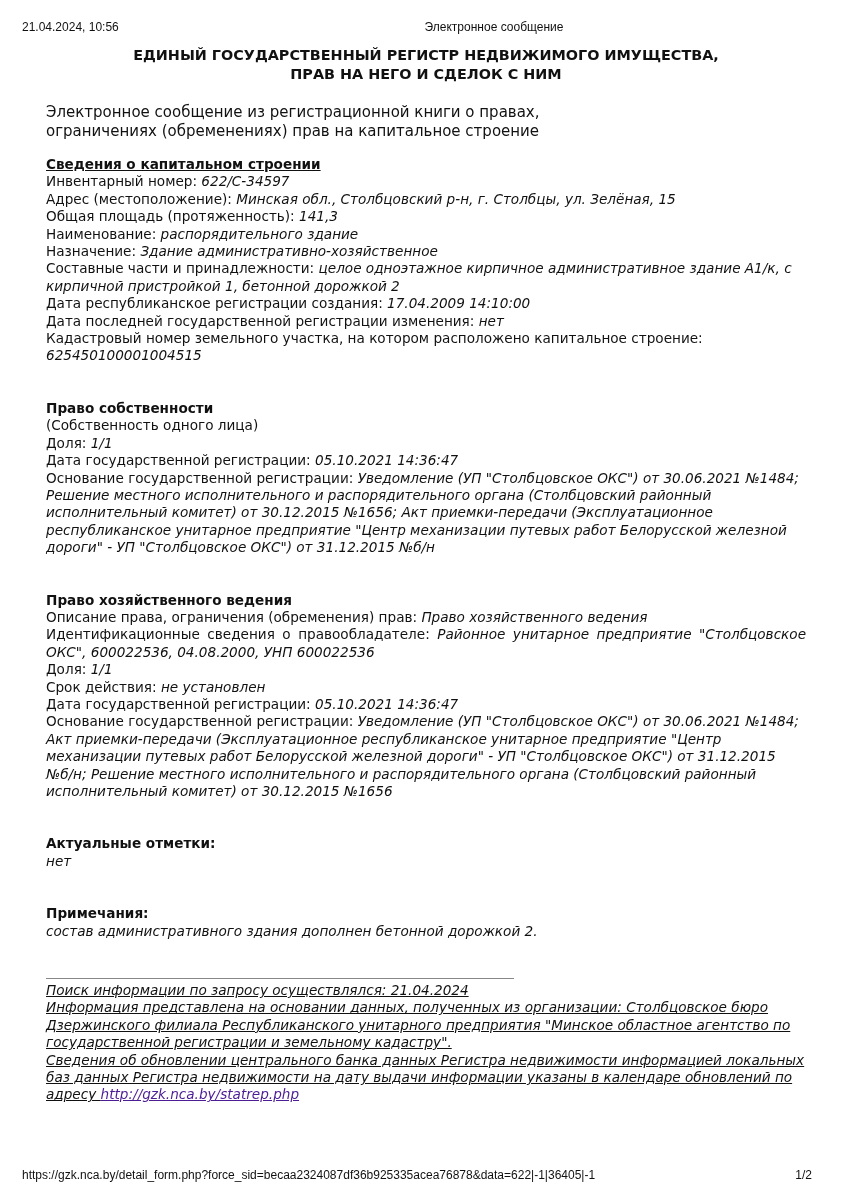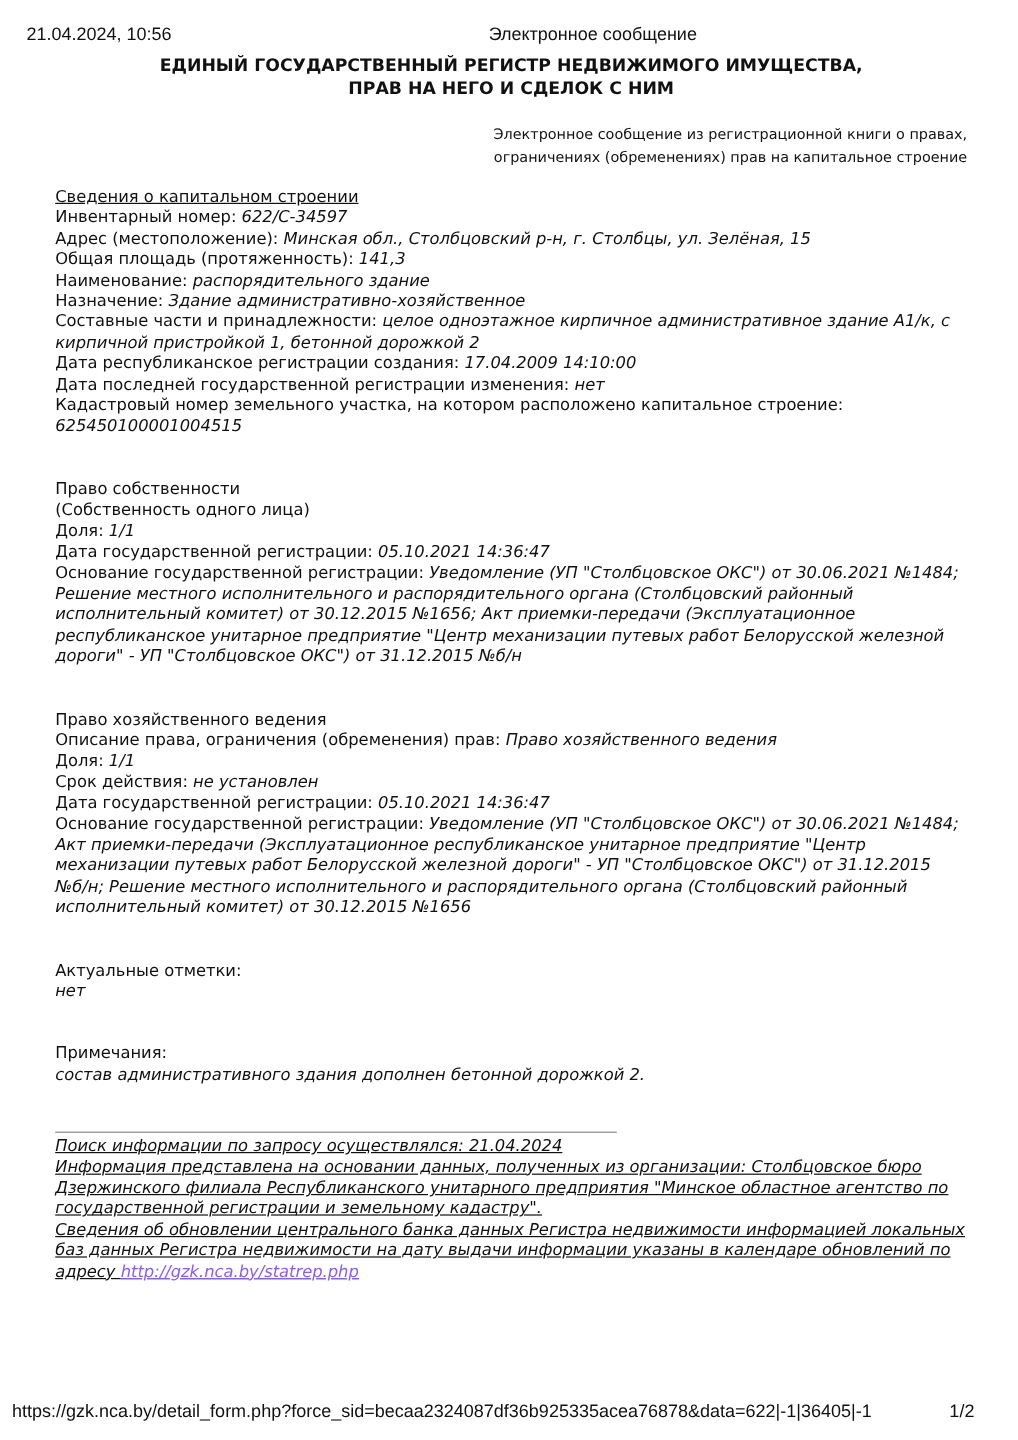--- a/index.html
+++ b/index.html
@@ -1,36 +1,36 @@
 <!DOCTYPE html>
 <html><head>
 <meta charset="utf-8">
 <style>
   html, body { margin: 0; padding: 0; background: #ffffff; }
   body { width: 848px; height: 1200px; position: relative; overflow: hidden; color: #111; }
   .print-header, .print-footer {
     position: absolute; left: 0; width: 848px;
-    font-family: "Liberation Sans", sans-serif; font-size: 15px; color: #111;
+    font-family: "Liberation Sans", sans-serif; font-size: 12px; color: #111;
   }
   .print-header { top: 20px; height: 16px; }
   .print-footer { top: 1168px; height: 16px; }
   .ph-date { position: absolute; left: 22px; }
   .ph-title { position: absolute; left: 0; width: 848px; text-align: center; margin-left: 70px; }
-  .pf-url { position: absolute; left: 10px; }
+  .pf-url { position: absolute; left: 22px; }
   .pf-page { position: absolute; right: 36px; }
 
   .doc {
     position: absolute; left: 46px; top: 46px; width: 760px;
     font-family: "DejaVu Sans", sans-serif; font-size: 13.6px; line-height: 17.4px;
     color: #111;
   }
   .title-block { text-align: center; font-size: 14.4px; line-height: 19px; margin-left: 0; width: 760px; font-weight: bold; }
-  .subtitle-block { text-align: right; font-size: 12px; line-height: 19px; margin-top: 19px; }
+  .subtitle-block { text-align: left; font-size: 15px; line-height: 19px; margin-top: 19px; }
   .section { margin-top: 0; }
-  .sec-heading { font-weight: normal; }
+  .sec-heading { font-weight: bold; }
   .sec-heading.u { text-decoration: underline; }
   .row { display: block; }
   .val { font-style: italic; }
   .justify { text-align: justify; text-align-last: auto; }
   .gap-big { height: 35px; }
   .sep { width: 468px; border-top: 1px solid #888; margin-top: 38px; margin-bottom: 3px; }
   .footer-notes { font-style: italic; text-decoration: underline; }
   a.link { color: #c79a1a; text-decoration: underline; }
 </style>
 </head>
@@ -79,20 +79,21 @@
         <div class="row"><span>Основание государственной регистрации: </span><span class="val">Уведомление (УП "Столбцовское ОКС") от 30.06.2021 №1484; Решение местного исполнительного и распорядительного органа (Столбцовский районный исполнительный комитет) от 30.12.2015 №1656; Акт приемки-передачи (Эксплуатационное республиканское унитарное предприятие "Центр механизации путевых работ Белорусской железной дороги" - УП "Столбцовское ОКС") от 31.12.2015 №б/н</span></div>
       </div>
   </div>
 
   <div class="gap-big"></div>
 
   <div class="section">
     <div class="sec-heading">Право хозяйственного ведения</div>
     <div id="economic-fields">
         <div class="row"><span>Описание права, ограничения (обременения) прав: </span><span class="val">Право хозяйственного ведения</span></div>
+        <div class="row justify"><span>Идентификационные сведения о правообладателе: </span><span class="val">Районное унитарное предприятие "Столбцовское ОКС", 600022536, 04.08.2000, УНП 600022536</span></div>
         <div class="row"><span>Доля: </span><span class="val">1/1</span></div>
         <div class="row"><span>Срок действия: </span><span class="val">не установлен</span></div>
         <div class="row"><span>Дата государственной регистрации: </span><span class="val">05.10.2021 14:36:47</span></div>
         <div class="row"><span>Основание государственной регистрации: </span><span class="val">Уведомление (УП "Столбцовское ОКС") от 30.06.2021 №1484; Акт приемки-передачи (Эксплуатационное республиканское унитарное предприятие "Центр механизации путевых работ Белорусской железной дороги" - УП "Столбцовское ОКС") от 31.12.2015 №б/н; Решение местного исполнительного и распорядительного органа (Столбцовский районный исполнительный комитет) от 30.12.2015 №1656</span></div>
       </div>
   </div>
 
   <div class="gap-big"></div>
 
   <div class="section">
@@ -106,21 +107,21 @@
     <div class="sec-heading">Примечания:</div>
     <div class="row val">состав административного здания дополнен бетонной дорожкой 2.</div>
   </div>
 
   <div class="sep"></div>
 
   <div class="footer-notes">
     <div>Поиск информации по запросу осуществлялся: 21.04.2024</div>
     <div>Информация представлена на основании данных, полученных из организации: Столбцовское бюро Дзержинского филиала Республиканского унитарного предприятия "Минское областное агентство по государственной регистрации и земельному кадастру".</div>
     <div>
-      <span>Сведения об обновлении центрального банка данных Регистра недвижимости информацией локальных баз данных Регистра недвижимости на дату выдачи информации указаны в календаре обновлений по адресу </span><a class="link" href="#" style="color: #8b5cf6;">http://gzk.nca.by/statrep.php</a>
+      <span>Сведения об обновлении центрального банка данных Регистра недвижимости информацией локальных баз данных Регистра недвижимости на дату выдачи информации указаны в календаре обновлений по адресу </span><a class="link" href="#" style="color: #4c1d95;">http://gzk.nca.by/statrep.php</a>
     </div>
   </div>
 </div>
 
 <div class="print-footer">
   <span class="pf-url">https://gzk.nca.by/detail_form.php?force_sid=becaa2324087df36b925335acea76878&amp;data=622|-1|36405|-1</span>
   <span class="pf-page">1/2</span>
 </div>
 
 </body></html>

